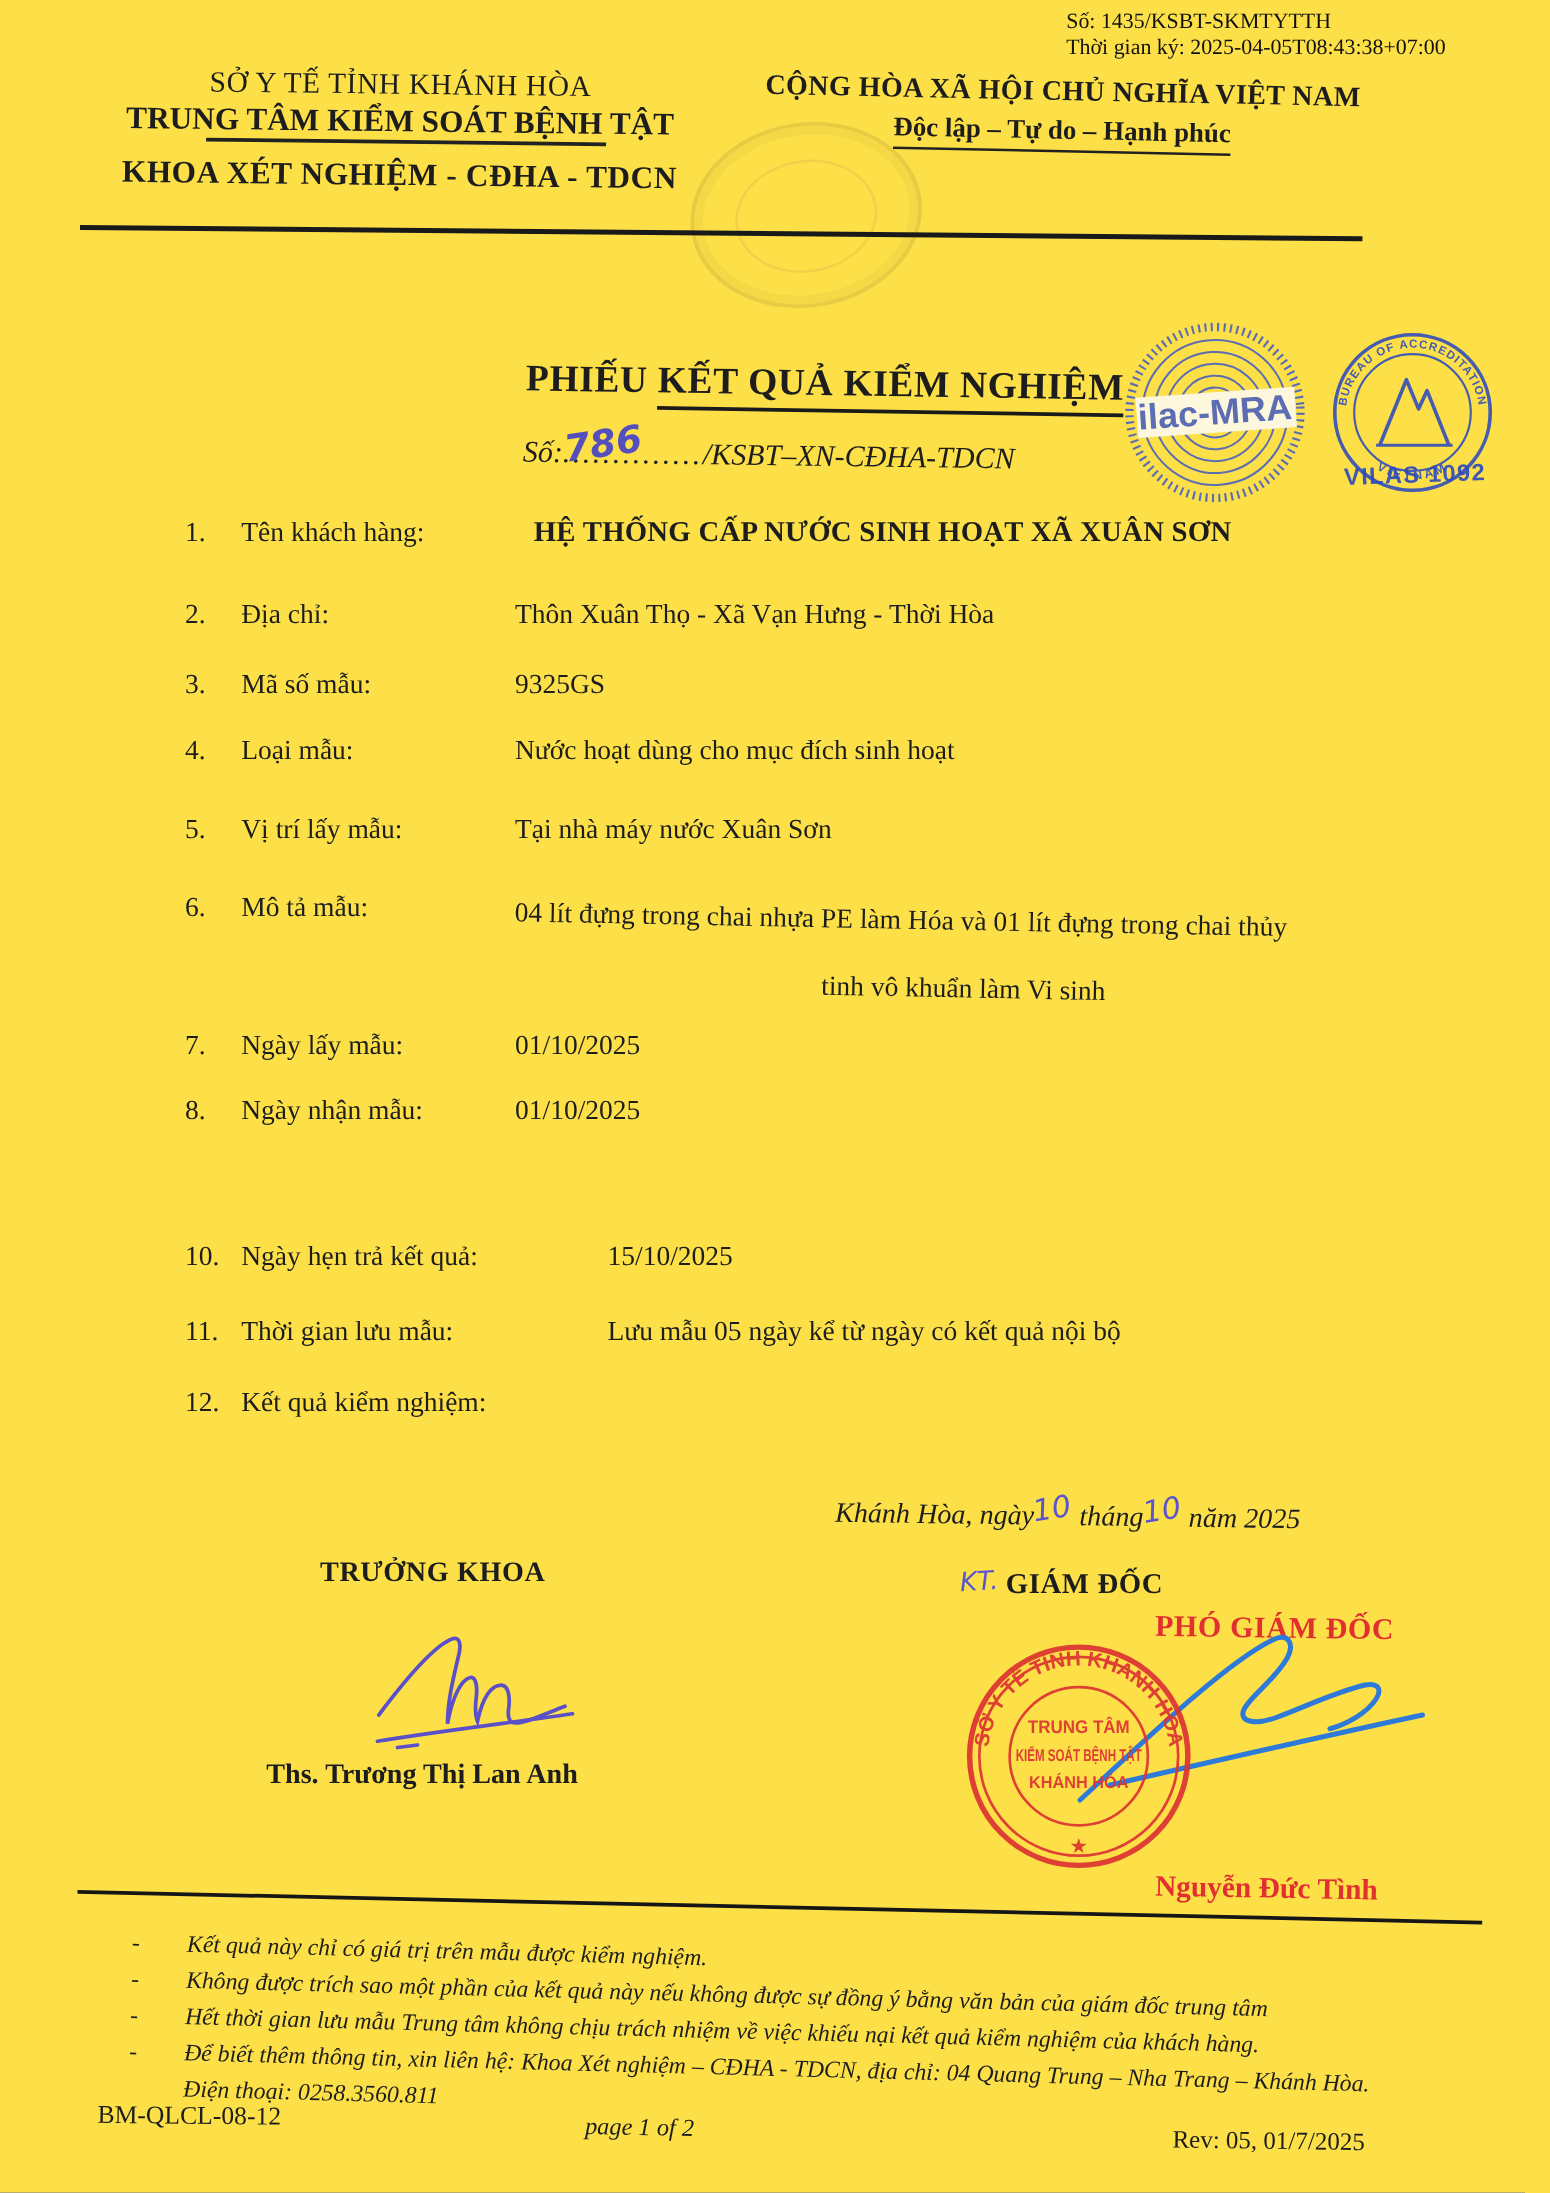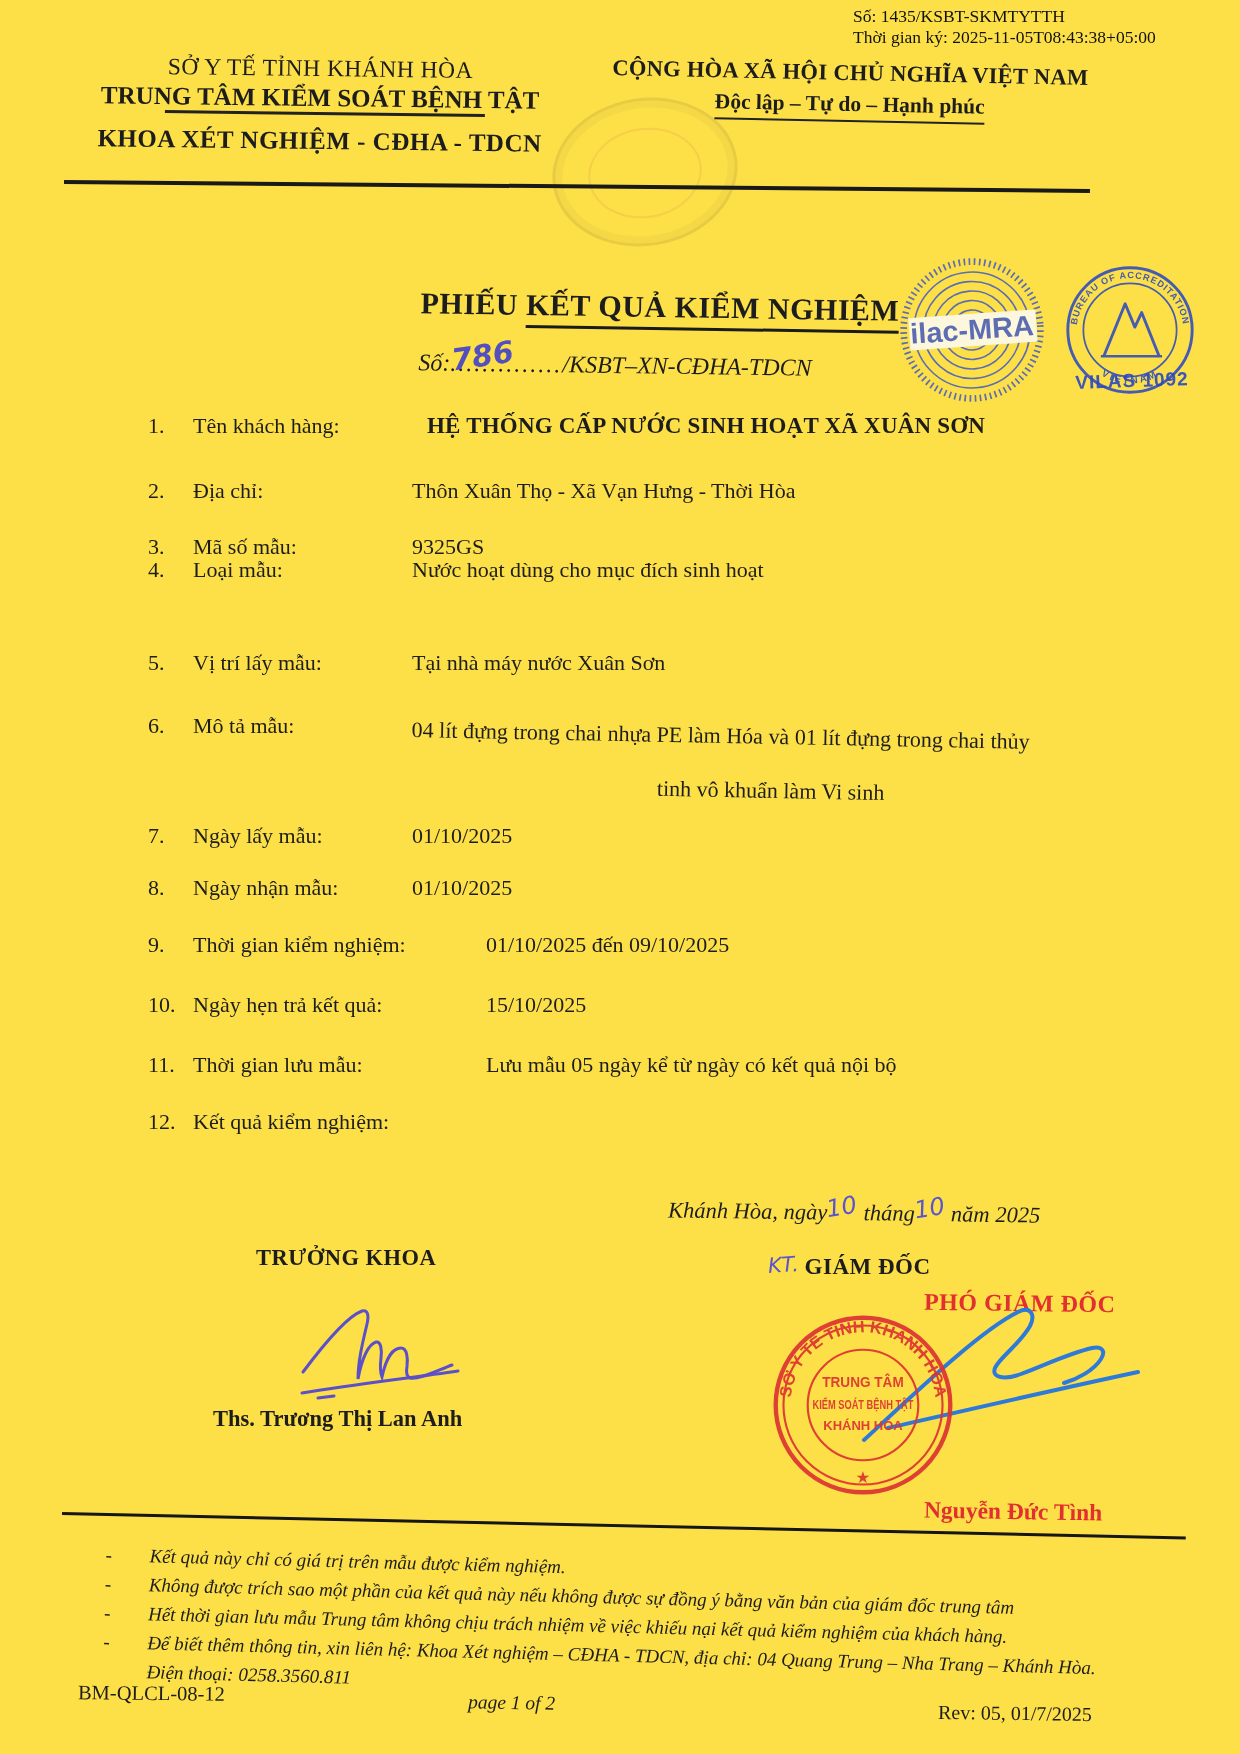--- a/index.html
+++ b/index.html
@@ -83,21 +83,21 @@
   .pg{left:468px;top:1692px;font-size:19.5px;font-style:italic;transform:rotate(1deg);}
   .rev{left:938px;top:1702px;font-size:20px;transform:rotate(0.8deg);}
 </style>
 </head>
 <body>
 
 <div class="page">
 
   <div class="abs dsig">
     <div>Số: 1435/KSBT-SKMTYTTH</div>
-    <div>Thời gian ký: 2025-11-05T08:43:38+05:00</div>
+    <div>Thời gian ký: 2025-04-05T08:43:38+07:00</div>
   </div>
 
   <div class="abs wmark"></div>
   <div class="abs wmark2"></div>
 
   <div class="abs hleft c">
     <div class="hl1 nw">SỞ Y TẾ TỈNH KHÁNH HÒA</div>
     <div class="hl2 nw">TRUNG TÂM KIỂM SOÁT BỆNH TẬT</div>
     <div class="hl-under">
         <div></div>
@@ -160,21 +160,21 @@
     <span class="val val-bold">HỆ THỐNG CẤP NƯỚC SINH HOẠT XÃ XUÂN SƠN</span>
   </div>
   <div class="row" style="top:477px">
     <span class="num">2.</span><span>Địa chỉ:</span>
     <span class="val">Thôn Xuân Thọ - Xã Vạn Hưng - Thời Hòa</span>
   </div>
   <div class="row" style="top:533px">
     <span class="num">3.</span><span>Mã số mẫu:</span>
     <span class="val">9325GS</span>
   </div>
-  <div class="row" style="top:556px">
+  <div class="row" style="top:586px">
     <span class="num">4.</span><span>Loại mẫu:</span>
     <span class="val">Nước hoạt dùng cho mục đích sinh hoạt</span>
   </div>
   <div class="row" style="top:649px">
     <span class="num">5.</span><span>Vị trí lấy mẫu:</span>
     <span class="val">Tại nhà máy nước Xuân Sơn</span>
   </div>
   <div class="row" style="top:712px">
     <span class="num">6.</span><span>Mô tả mẫu:</span>
     <span class="val desc">
@@ -182,24 +182,20 @@
       <div class="l2">tinh vô khuẩn làm Vi sinh</div>
     </span>
   </div>
   <div class="row" style="top:822px">
     <span class="num">7.</span><span>Ngày lấy mẫu:</span>
     <span class="val">01/10/2025</span>
   </div>
   <div class="row" style="top:874px">
     <span class="num">8.</span><span>Ngày nhận mẫu:</span>
     <span class="val">01/10/2025</span>
-  </div>
-  <div class="row" style="top:931px">
-    <span class="num">9.</span><span>Thời gian kiểm nghiệm:</span>
-    <span class="val2">01/10/2025  đến  09/10/2025</span>
   </div>
   <div class="row" style="top:991px">
     <span class="num">10.</span><span>Ngày hẹn trả kết quả:</span>
     <span class="val2">15/10/2025</span>
   </div>
   <div class="row" style="top:1051px">
     <span class="num">11.</span><span>Thời gian lưu mẫu:</span>
     <span class="val2">Lưu mẫu 05 ngày kể từ ngày có kết quả nội bộ</span>
   </div>
   <div class="row" style="top:1108px">

